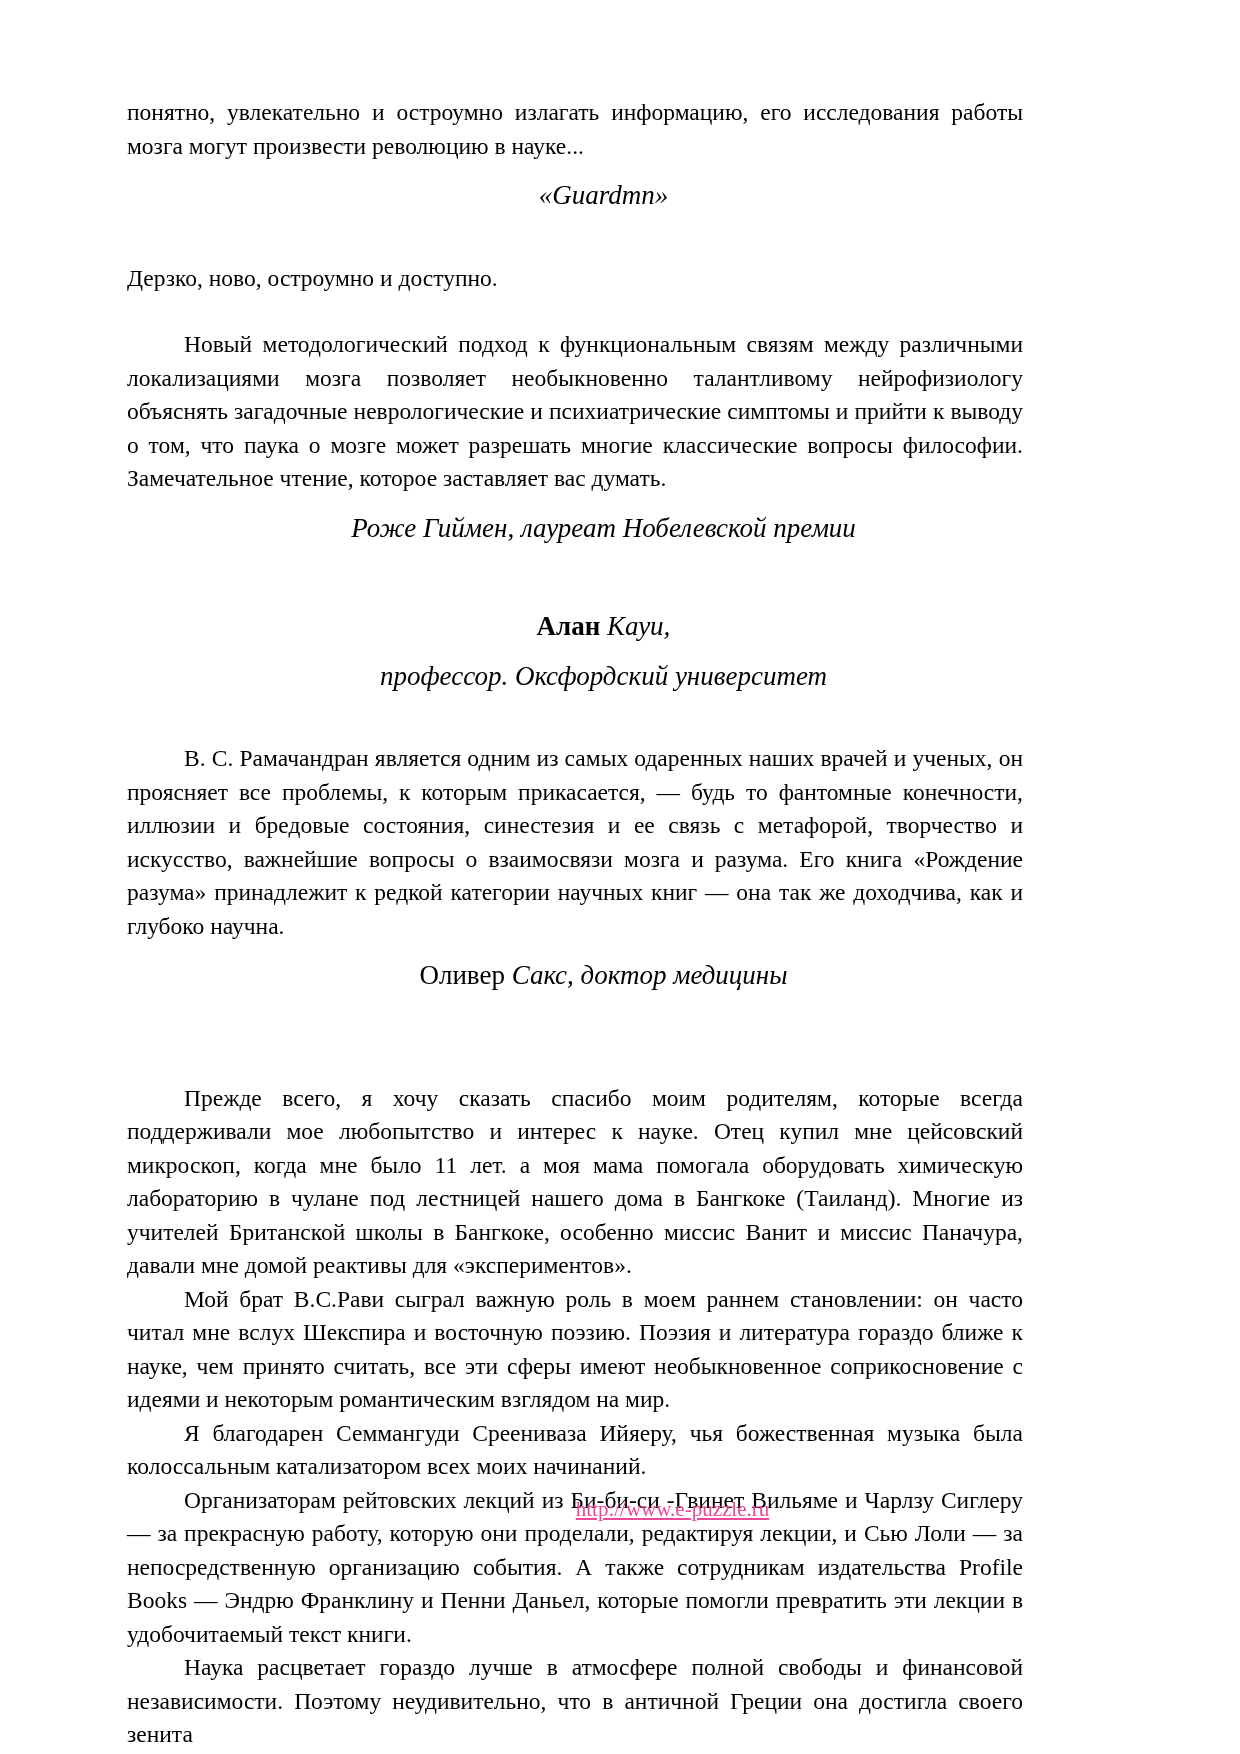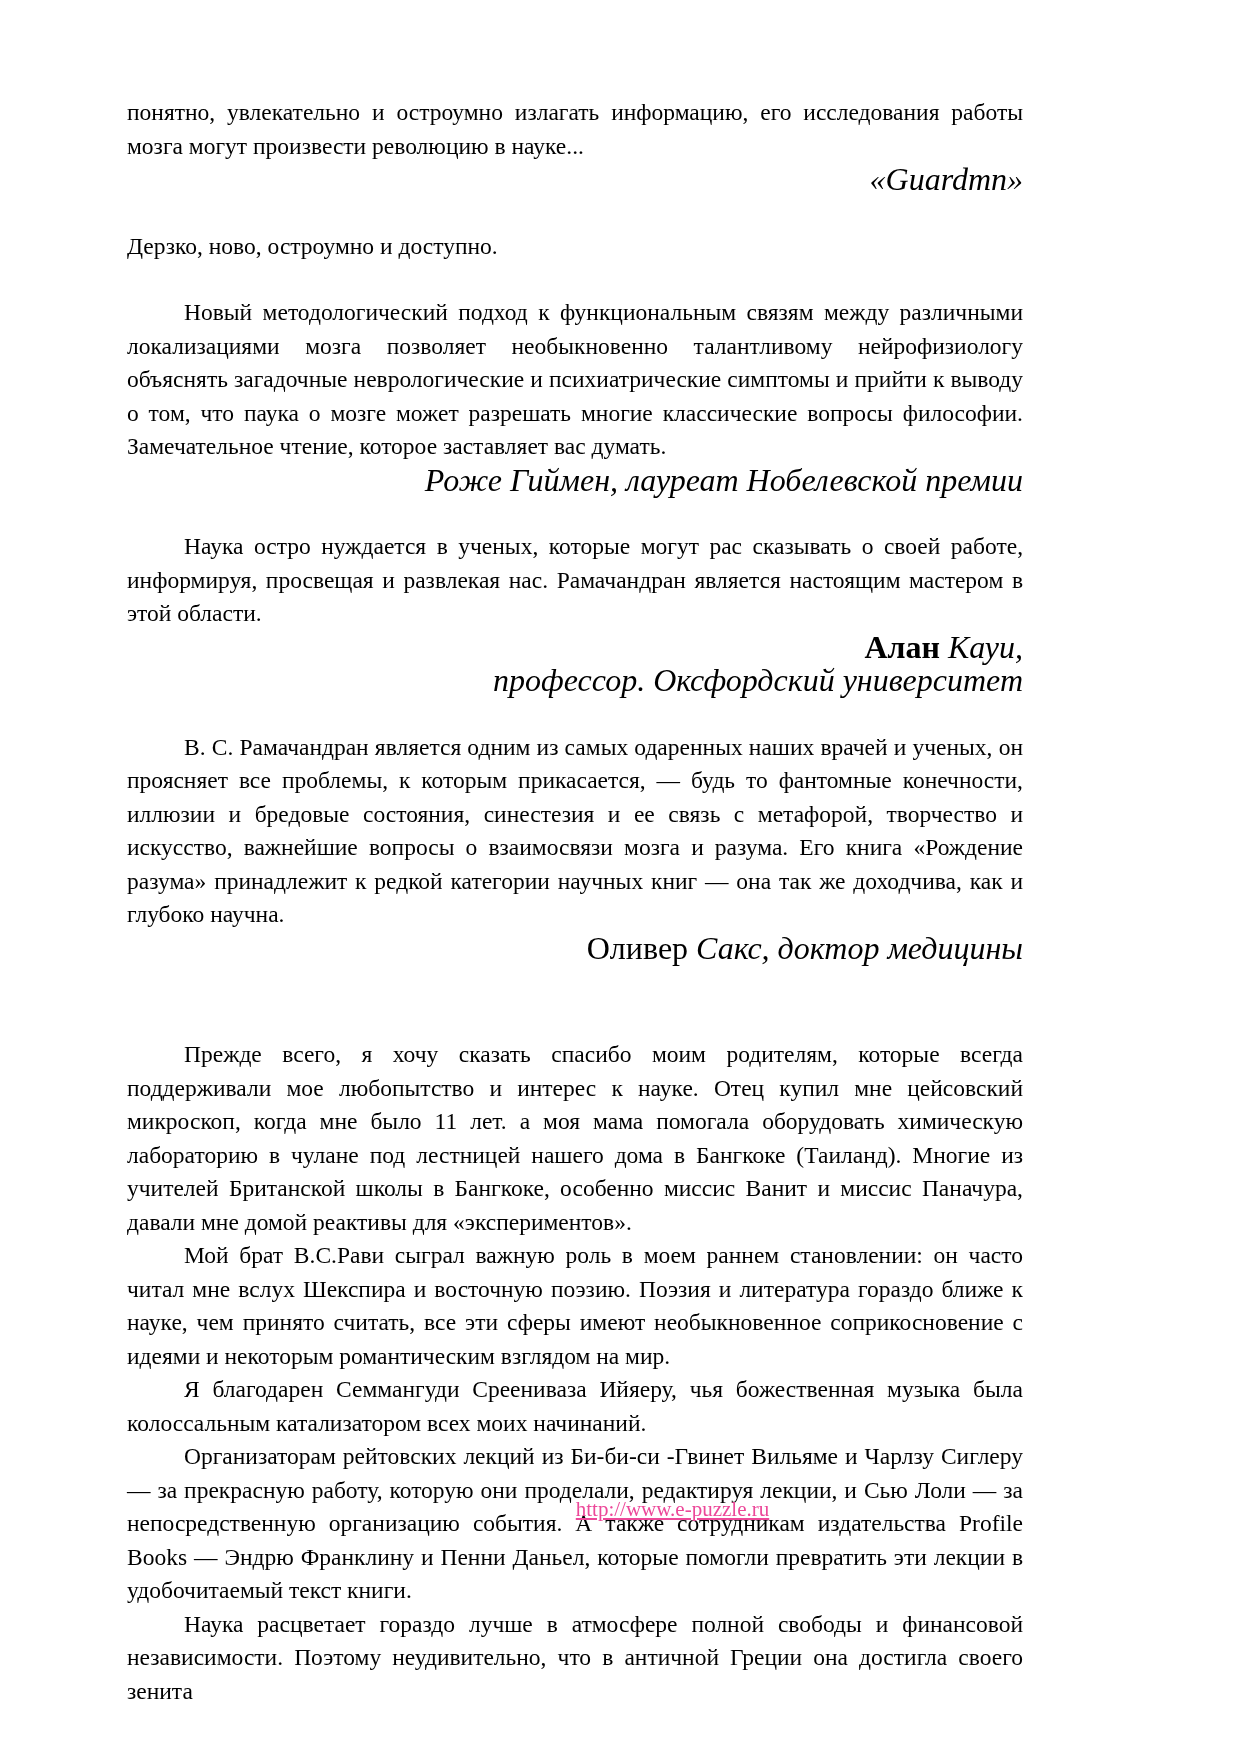--- a/index.html
+++ b/index.html
@@ -44,26 +44,26 @@
   p.indent {
     text-indent: 57px;
   }
   .ital {
     font-style: italic;
   }
   .bold {
     font-weight: bold;
   }
   .attrib {
-    margin: 0;
-    font-size: 32px;
+    margin: 16px;
+    font-size: 27px;
     line-height: 33.5px;
     padding-left: 57px;
     font-style: italic;
-    text-align: right;
+    text-align: center;
   }
   .attrib .upright {
     font-style: normal;
   }
   .gap-md { height: 33px; }
   .gap-lg { height: 40px; }
   h2.section-head {
     margin: 0;
     padding-left: 57px;
     font-size: 24px;
@@ -102,21 +102,20 @@
 
     <p class="body">Дерзко, ново, остроумно и доступно.</p>
 
     <div class="gap-md"></div>
 
     <p class="body just indent">Новый методологический подход к функциональным связям между различными локализациями мозга позволяет необыкновенно талантливому нейрофизиологу объяснять загадочные неврологические и психиатрические симптомы и прийти к выводу о том, что паука о мозге может разрешать многие классические вопросы философии. Замечательное чтение, которое заставляет вас думать.</p>
     <p class="attrib">Роже Гиймен, лауреат Нобелевской премии</p>
 
     <div class="gap-md"></div>
 
-    <p class="body just indent">Наука остро нуждается в ученых, которые могут рас сказывать о своей работе, информируя, просвещая и развлекая нас. Рамачандран является настоящим мастером в этой области.</p>
     <p class="attrib"><span class="bold upright">Алан</span> <span class="ital">Кауи,</span></p>
     <p class="attrib">профессор. Оксфордский университет</p>
 
     <div class="gap-md"></div>
 
     <p class="body just indent">В. С. Рамачандран является одним из самых одаренных наших врачей и ученых, он проясняет все проблемы, к которым прикасается, — будь то фантомные конечности, иллюзии и бредовые состояния, синестезия и ее связь с метафорой, творчество и искусство, важнейшие вопросы о взаимосвязи мозга и разума. Его книга «Рождение разума» принадлежит к редкой категории научных книг — она так же доходчива, как и глубоко научна.</p>
     <p class="attrib"><span class="upright">Оливер</span> <span>Сакс, доктор медицины</span></p>
 
     <div class="gap-lg"></div>
 

